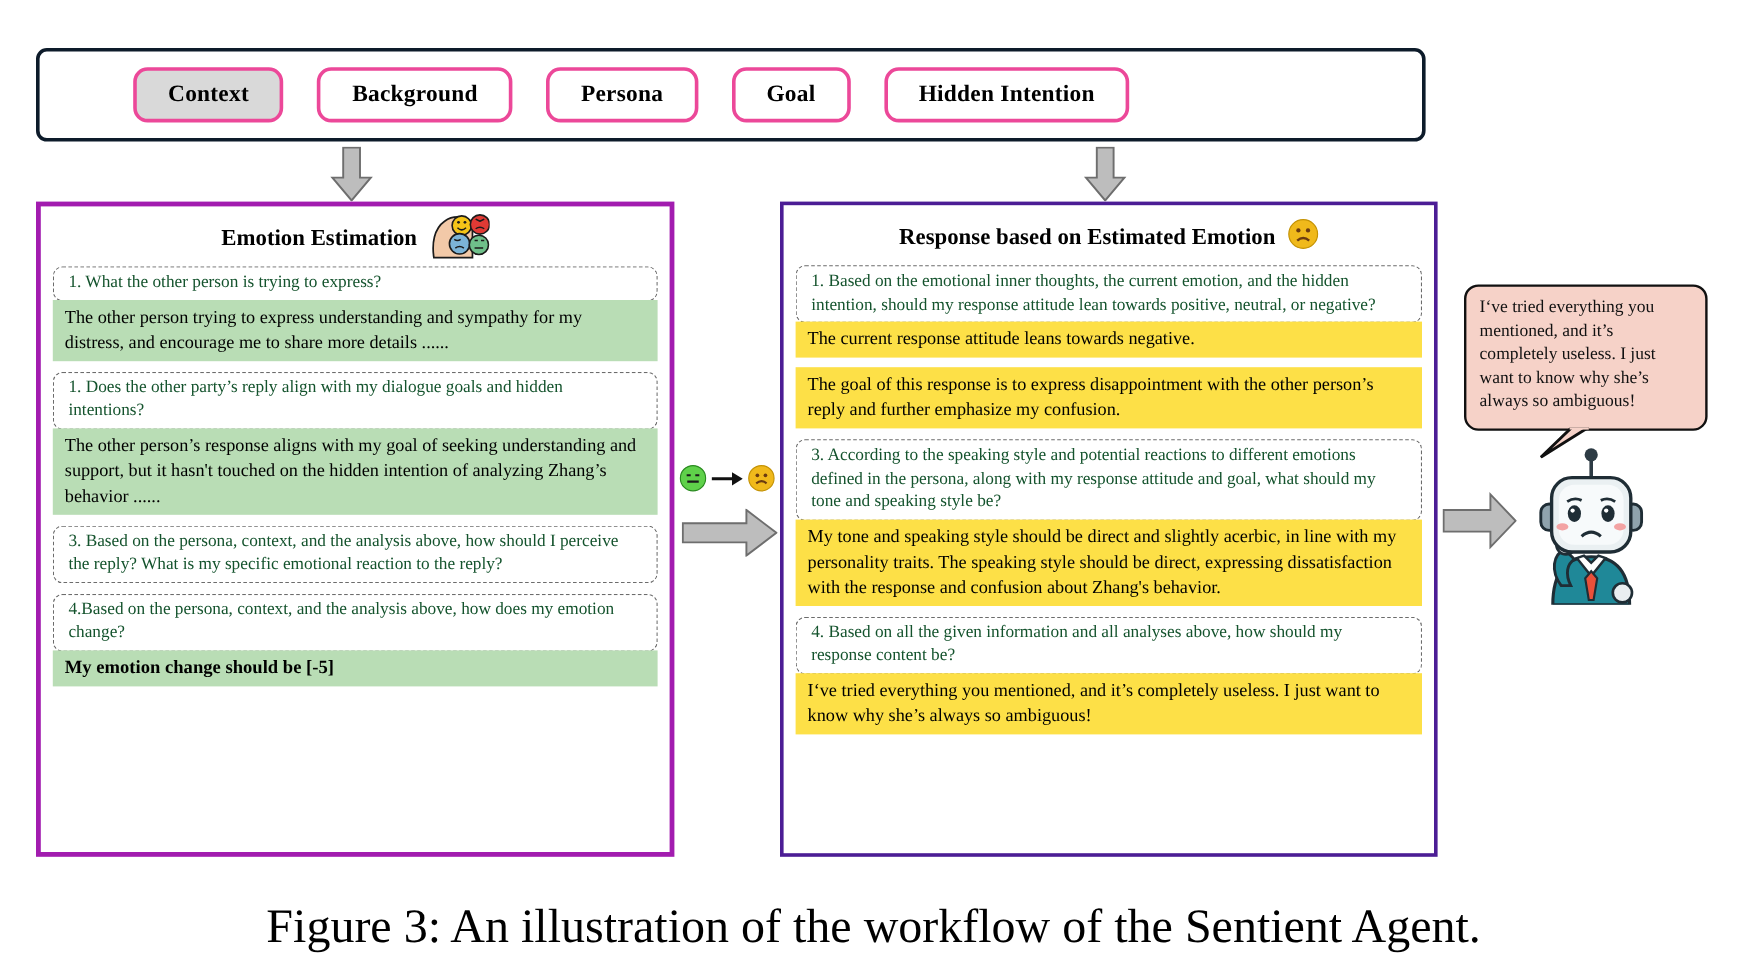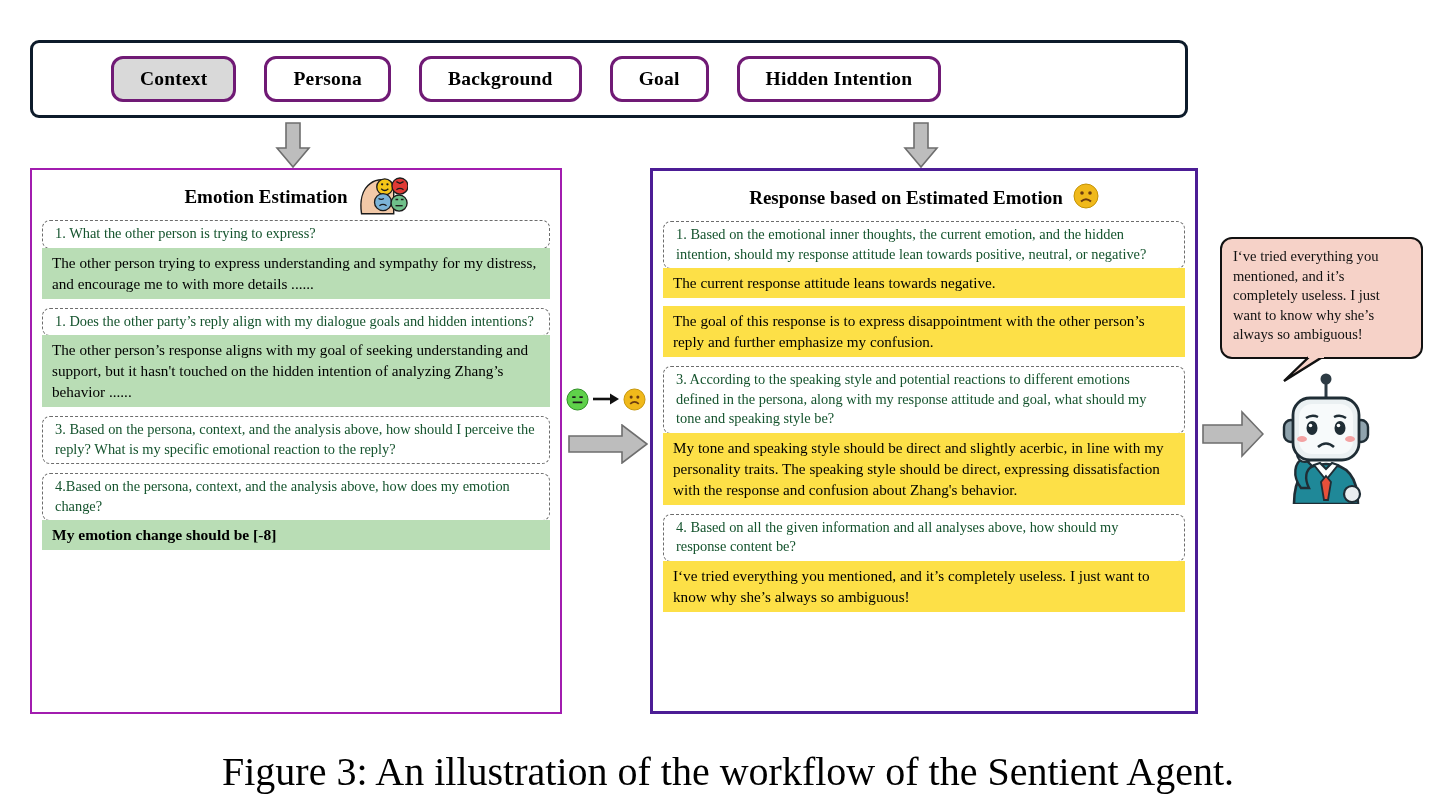--- a/index.html
+++ b/index.html
@@ -20,21 +20,21 @@
     border: 3px solid #0d1b2a;
     border-radius: 9px;
     background: #ffffff;
     display: flex;
     align-items: center;
     padding-left: 78px;
     gap: 28px;
   }
   .chip {
     height: 46px;
-    border: 3px solid #701a75;
+    border: 3px solid #ec4899;
     border-radius: 12px;
     background: #ffffff;
     display: flex;
     align-items: center;
     justify-content: center;
     padding: 0 26px;
     font-weight: bold;
     font-size: 19.5px;
     color: #000;
     white-space: nowrap;
@@ -43,21 +43,21 @@
   .chip.selected { background: #d9d9d9; }
 
   
   .down-arrow { position: absolute; width: 36px; height: 46px; }
 
   
   .panel {
     position: absolute;
     background: #ffffff;
   }
-  #panel-left  { left: 30px;  top: 168px; width: 532px; height: 546px; border: 2px solid #a21caf; }
+  #panel-left  { left: 30px;  top: 168px; width: 532px; height: 546px; border: 4px solid #a21caf; }
   #panel-right { left: 650px; top: 168px; width: 548px; height: 546px; border: 3px solid #4c1d95; }
 
   .panel-title {
     display: flex;
     align-items: center;
     justify-content: center;
     gap: 10px;
     font-weight: bold;
     font-size: 19px;
     color: #000;
@@ -125,22 +125,22 @@
     font-size: 40px;
     color: #000;
     font-family: "Liberation Serif", serif;
   }
 </style>
 </head>
 <body>
 
 <div id="top-bar">
   <div class="chip selected">Context</div>
+  <div class="chip">Background</div>
   <div class="chip">Persona</div>
-  <div class="chip">Background</div>
   <div class="chip">Goal</div>
   <div class="chip">Hidden Intention</div>
 </div>
 
 <div class="down-arrow" style="left:275px; top:122px;">
   <svg viewBox="0 0 36 46" width="36" height="46">
     <polygon points="11,1 25,1 25,26 34,26 18,45 2,26 11,26" fill="#bdbdbd" stroke="#6e6e6e" stroke-width="1.6"></polygon>
   </svg>
 </div>
 <div class="down-arrow" style="left:903px; top:122px;">
@@ -167,32 +167,32 @@
         <path d="M23 26 q3 2 6 0" stroke="#1b1b1b" stroke-width="1.4" fill="none"></path>
         <circle cx="46" cy="31" r="9" fill="#6fc08a" stroke="#1b1b1b" stroke-width="1.5"></circle>
         <path d="M42 34 h8" stroke="#1b1b1b" stroke-width="1.5"></path>
         <path d="M42 27 h3 M48 27 h3" stroke="#1b1b1b" stroke-width="1.5"></path>
       </svg>
     </span>
   </div>
   <div class="qa-list">
     <div class="qa-block">
       <div class="question">1. What the other person is trying to express?</div>
-      <div class="answer">The other person trying to express understanding and sympathy for my distress, and encourage me to with more details ......</div>
+      <div class="answer">The other person trying to express understanding and sympathy for my distress, and encourage me to share more details ......</div>
     </div>
     <div class="qa-block">
       <div class="question">1. Does the other party’s reply align with my dialogue goals and hidden intentions?</div>
       <div class="answer">The other person’s response aligns with my goal of seeking understanding and support, but it hasn't touched on the hidden intention of analyzing Zhang’s behavior ......</div>
     </div>
     <div class="qa-block">
       <div class="question">3. Based on the persona, context, and the analysis above, how should I perceive the reply? What is my specific emotional reaction to the reply?</div>
     </div>
     <div class="qa-block">
       <div class="question">4.Based on the persona, context, and the analysis above, how does my emotion change?</div>
-      <div class="answer bold-ans">My emotion change should be  [-8]</div>
+      <div class="answer bold-ans">My emotion change should be  [-5]</div>
     </div>
   </div>
 </div>
 
 <div id="emotion-transition">
   <span>
     <svg viewBox="0 0 24 24" width="23" height="23">
       <circle cx="12" cy="12" r="11" fill="#5fd14a" stroke="#2a8a20" stroke-width="1"></circle>
       <path d="M7 15 h10" stroke="#1b1b1b" stroke-width="1.8"></path>
       <path d="M6.5 9.5 h3.5 M14 9.5 h3.5" stroke="#1b1b1b" stroke-width="1.8"></path>

